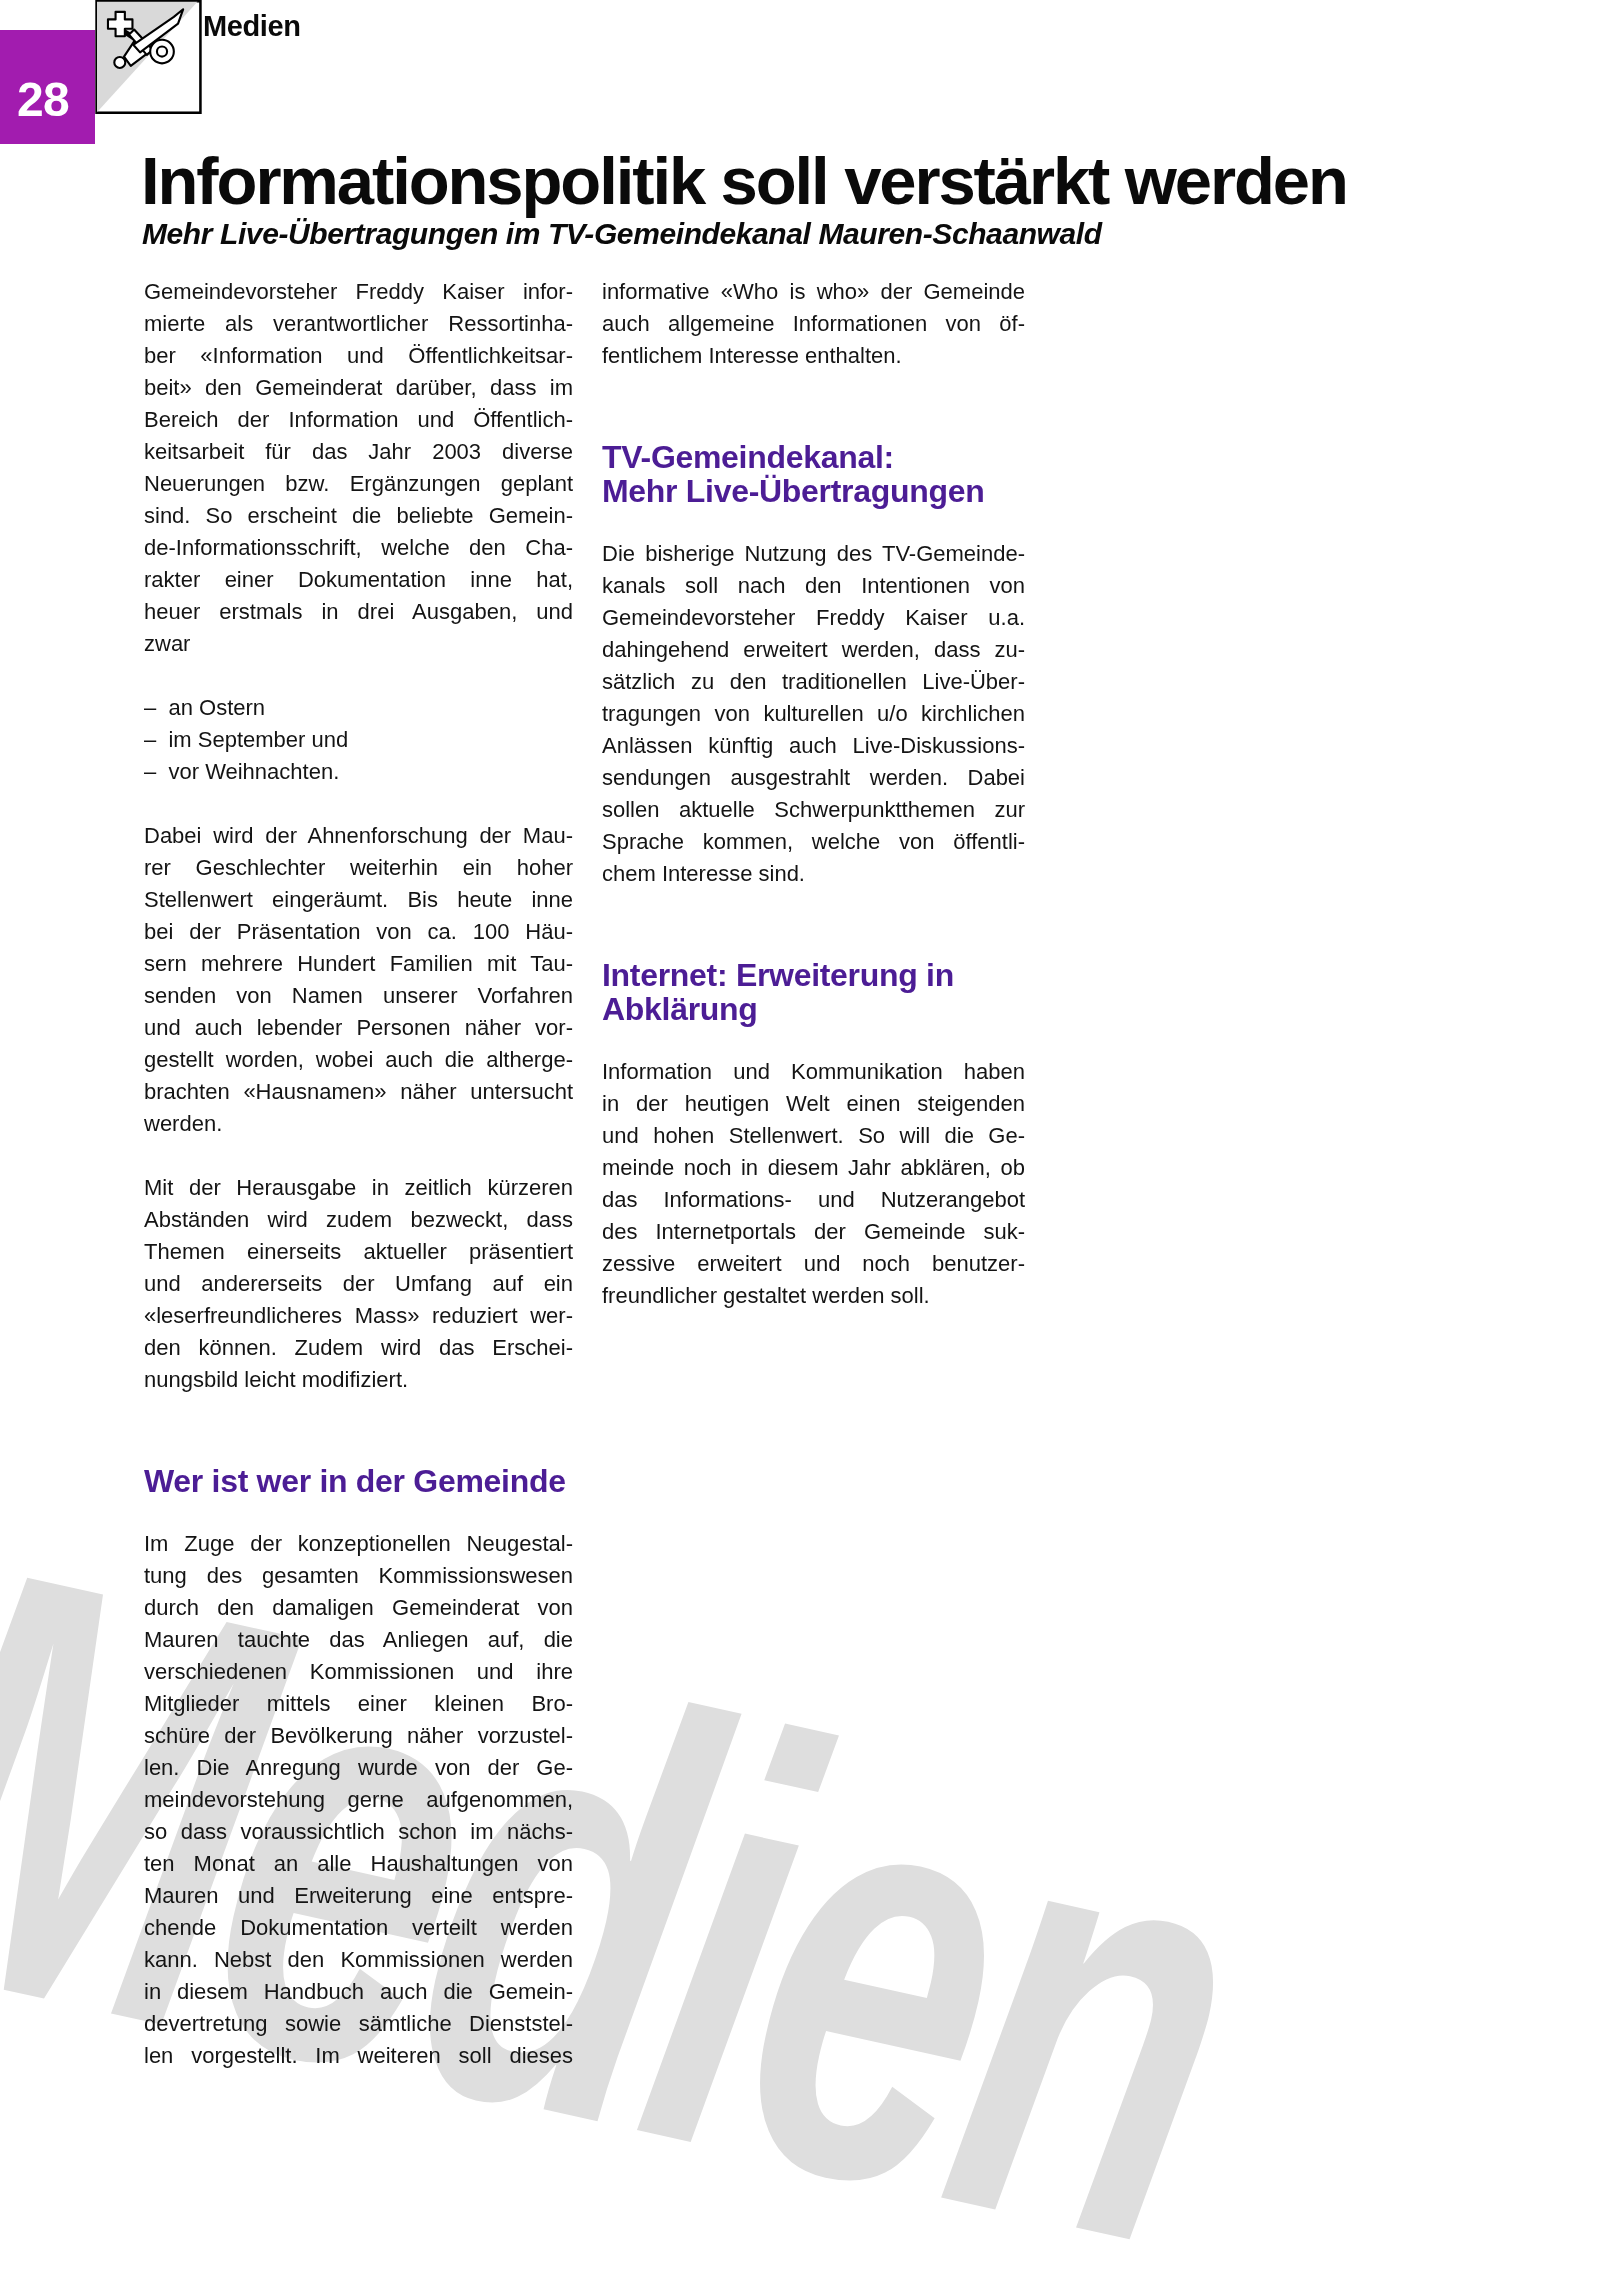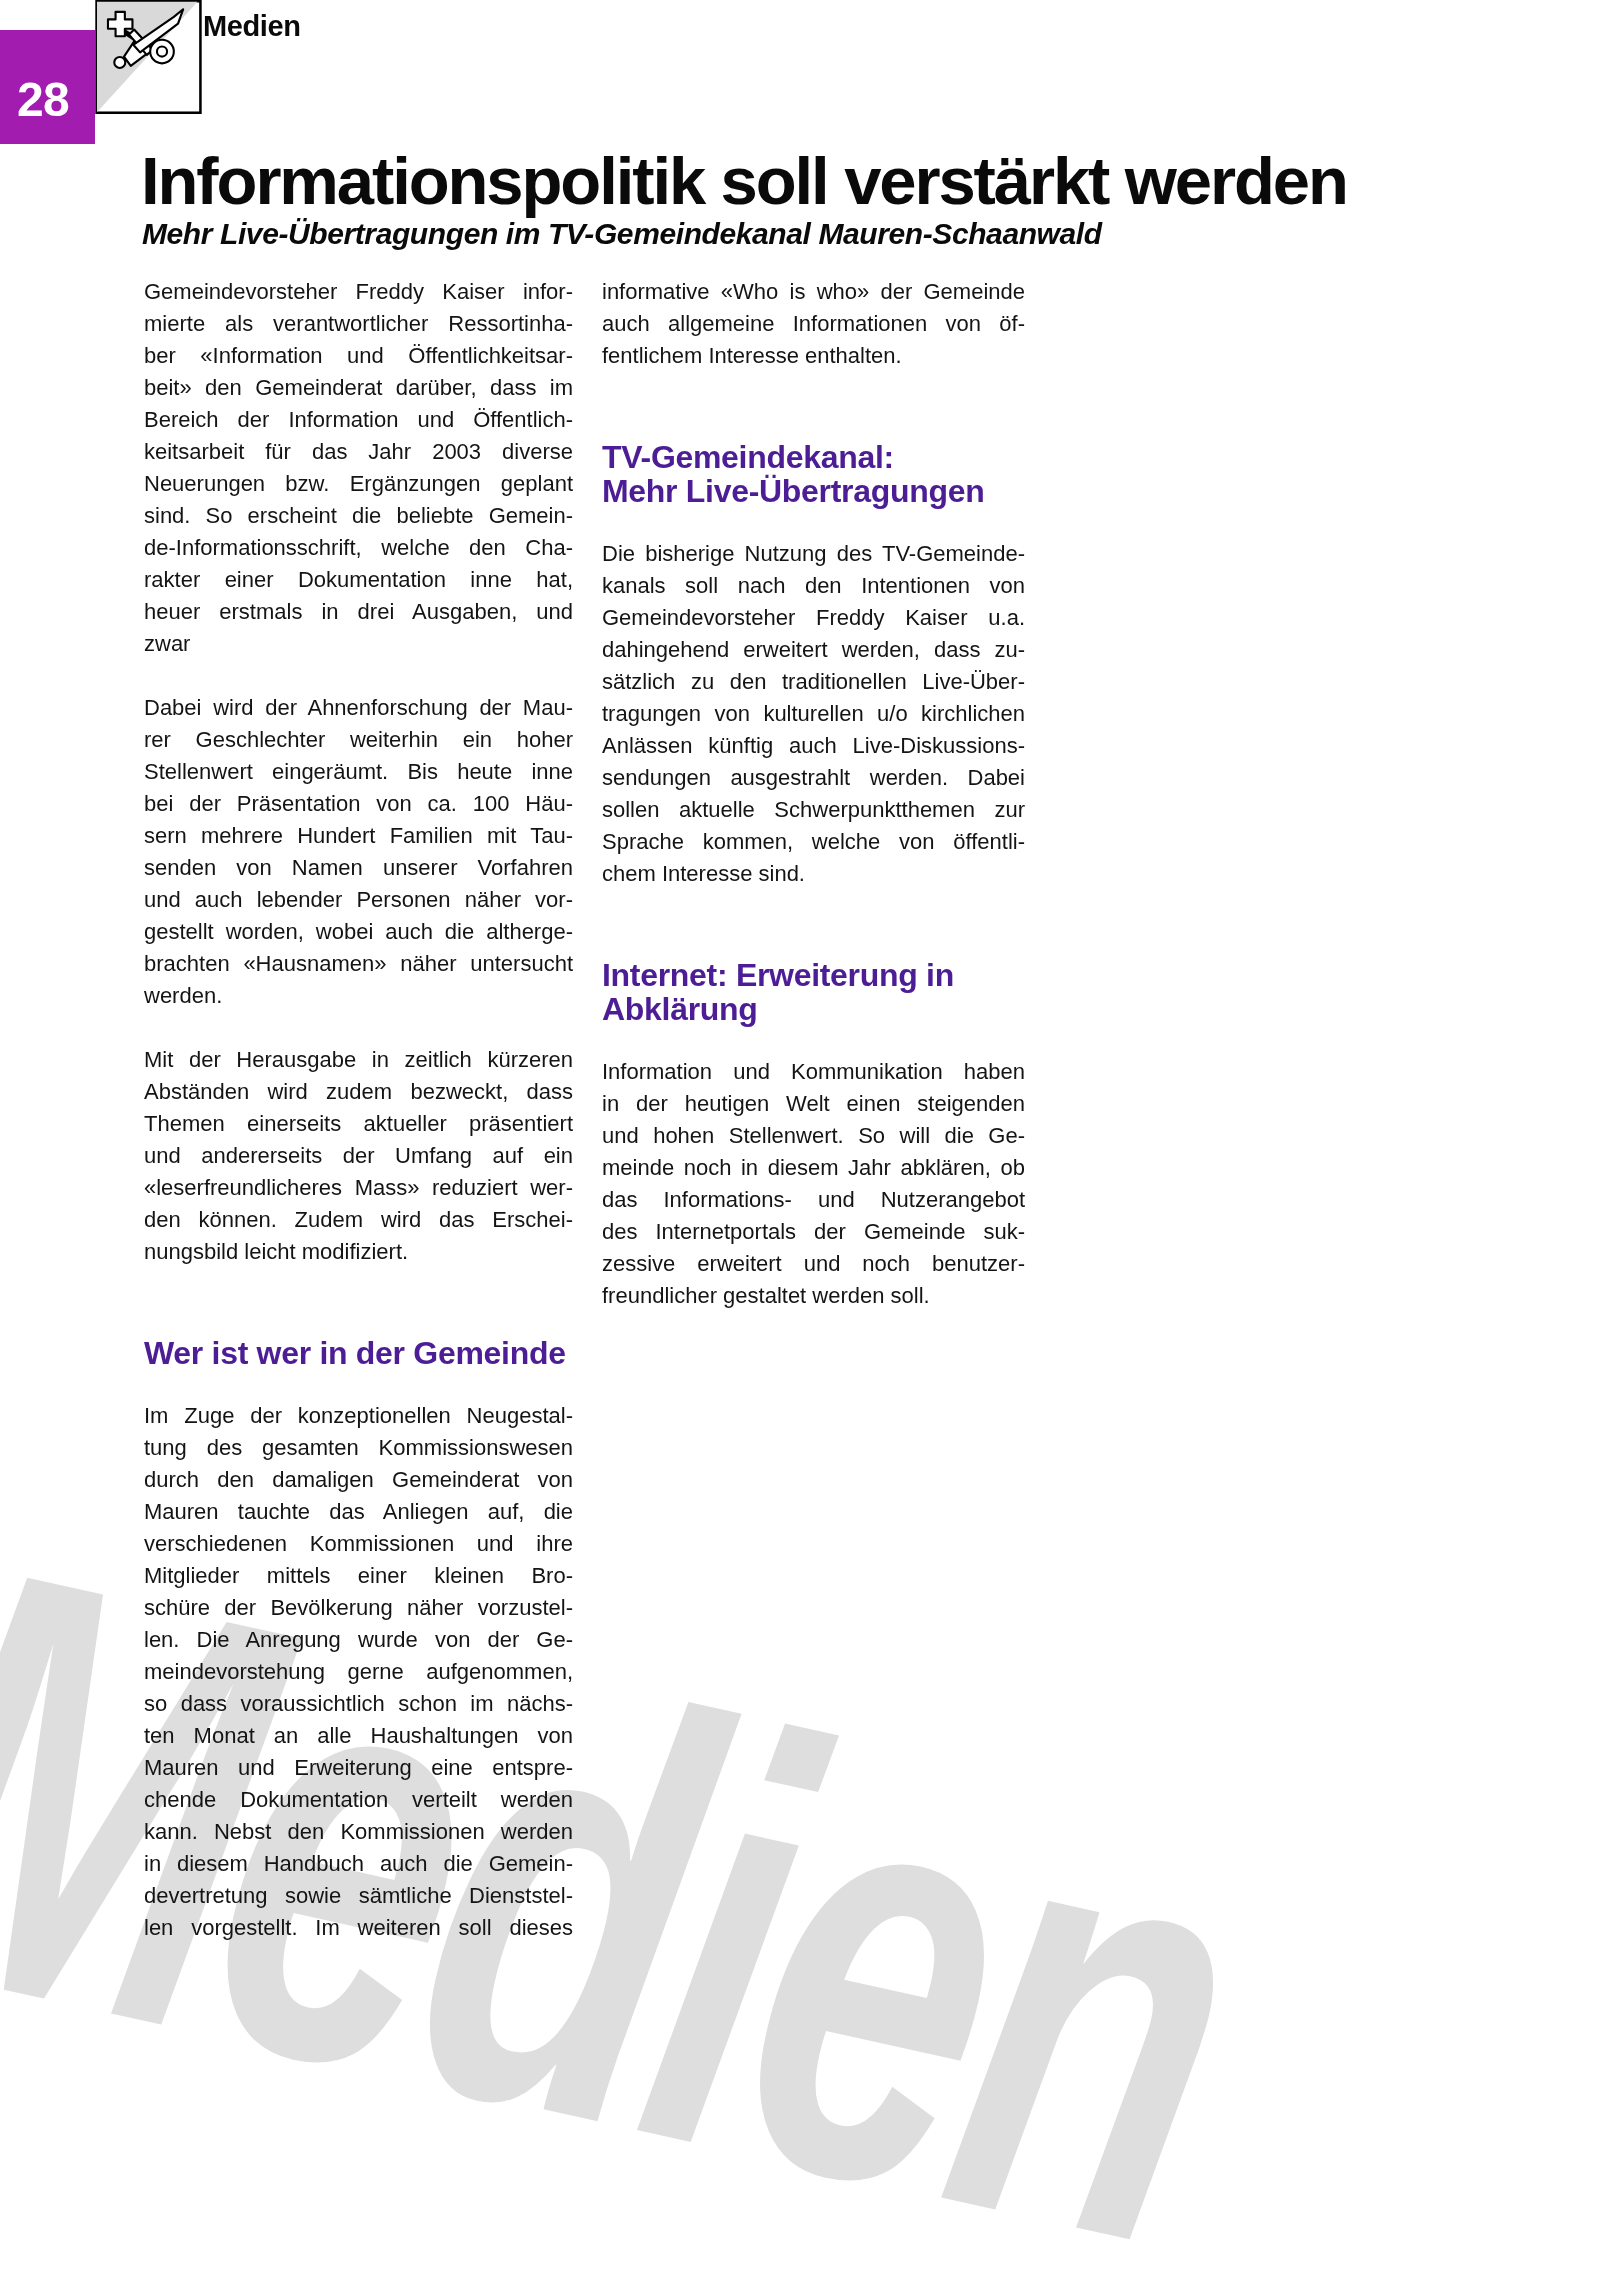--- a/index.html
+++ b/index.html
@@ -94,20 +94,25 @@
         <div class="jline">beit» den Gemeinderat darüber, dass im</div>
         <div class="jline">Bereich der Information und Öffentlich-</div>
         <div class="jline">keitsarbeit für das Jahr 2003 diverse</div>
         <div class="jline">Neuerungen bzw. Ergänzungen geplant</div>
         <div class="jline">sind. So erscheint die beliebte Gemein-</div>
         <div class="jline">de-Informationsschrift, welche den Cha-</div>
         <div class="jline">rakter einer Dokumentation inne hat,</div>
         <div class="jline">heuer erstmals in drei Ausgaben, und</div>
         <div class="lline">zwar</div>
       </div>
+      <div class="block list">
+        <div class="lline">–  an Ostern</div>
+        <div class="lline">–  im September und</div>
+        <div class="lline">–  vor Weihnachten.</div>
+      </div>
       <div class="block paragraph">
         <div class="jline">Dabei wird der Ahnenforschung der Mau-</div>
         <div class="jline">rer Geschlechter weiterhin ein hoher</div>
         <div class="jline">Stellenwert eingeräumt. Bis heute inne</div>
         <div class="jline">bei der Präsentation von ca. 100 Häu-</div>
         <div class="jline">sern mehrere Hundert Familien mit Tau-</div>
         <div class="jline">senden von Namen unserer Vorfahren</div>
         <div class="jline">und auch lebender Personen näher vor-</div>
         <div class="jline">gestellt worden, wobei auch die altherge-</div>
         <div class="jline">brachten «Hausnamen» näher untersucht</div>

